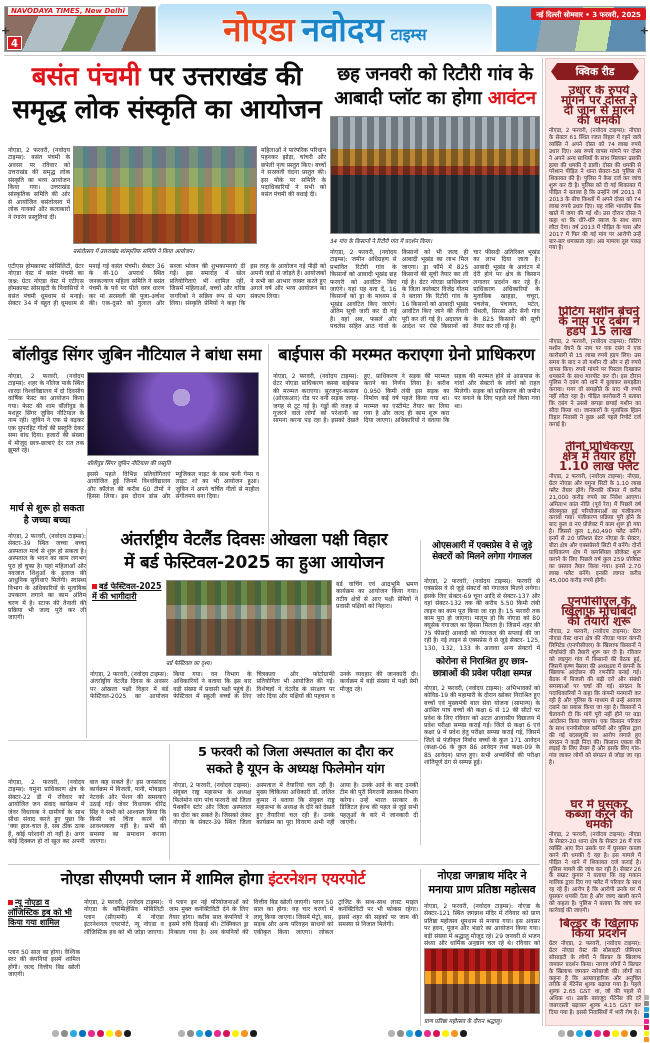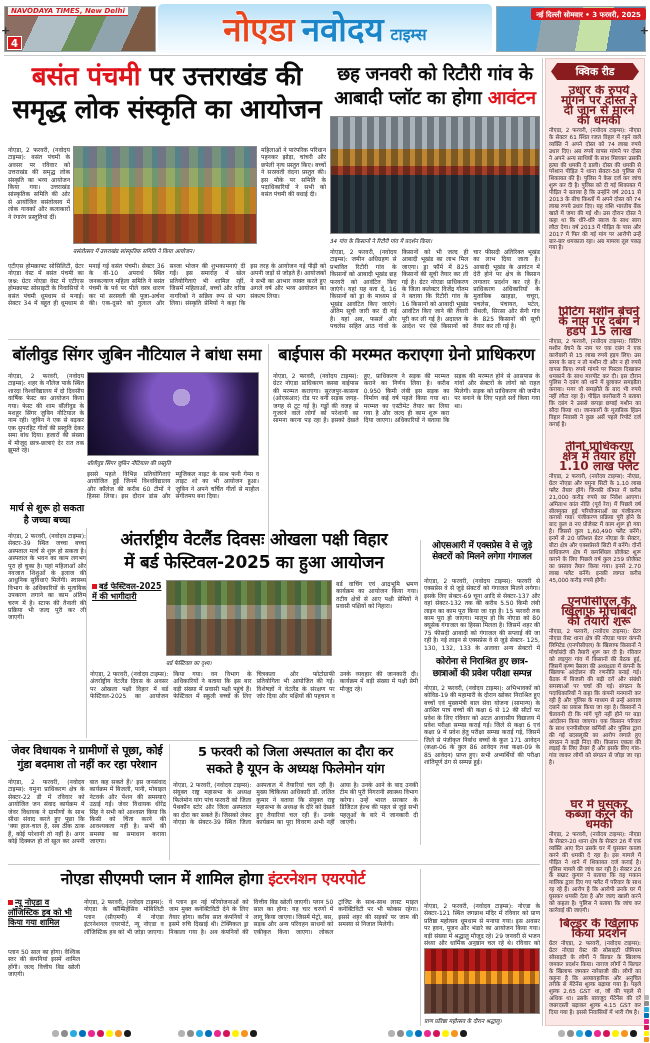--- a/index.html
+++ b/index.html
@@ -142,43 +142,43 @@
   <div class="abs headline" style="left:424px; top:540px; width:116px; font-size:8.8px; line-height:11px; height:34px;">ओएसआरी में एक्सप्रेस वे से जुड़े सेक्टरों को मिलने लगेगा गंगाजल</div>
   <div class="abs body-text" style="left:424px; top:577px; width:116px; height:74px;">नोएडा, 2 फरवरी, (नवोदय टाइम्स): फरवरी से एक्सप्रेस वे से जुड़े सेक्टरों को गंगाजल मिलने लगेगा। इसके लिए सेक्टर-69 चूना आदि से सेक्टर-137 और वहां सेक्टर-132 तक की करीब 5.50 किमी लंबी लाइन का काम पूरा किया जा रहा है। 15 फरवरी तक काम पूरा हो जाएगा। मालूम हो कि नोएडा को 80 क्यूसेक गंगाजल का हिस्सा मिलता है। जिसमें शहर की 75 फीसदी आबादी को गंगाजल की सप्लाई की जा रही है। नई लाइन से एक्सप्रेस वे से जुड़े सेक्टर- 125, 130, 132, 133 के अलावा अन्य सेक्टरों में गंगाजल मिलने लगेगा। करीब 500 एमएलडी, 800 एमएलडी क्षमता के जलाशयों की टेस्टिंग की जाएगी। सिंचाई विभाग की ओर से 4.95 करोड़ रुपये प्राधिकरण को दिए जाने के बाद काम तेज कर दिया गया है। फरवरी के पहले सप्ताह में ट्रायल किया जाएगा।</div>
 
   <div class="abs headline" style="left:424px; top:656px; width:116px; font-size:9px; line-height:11.5px; height:24px;">
     <div>कोरोना से निराश्रित हुए छात्र-</div>
     <div>छात्राओं की प्रवेश परीक्षा सम्पन्न</div>
   </div>
   <div class="abs body-text" style="left:424px; top:684px; width:116px; height:158px;">नोएडा, 2 फरवरी, (नवोदय टाइम्स): अभिभावकों को कोविड-19 की महामारी के दौरान खोकर निराश्रित हुए बच्चों एवं मुख्यमंत्री बाल सेवा योजना (सामान्य) के आश्रित पात्र बच्चों की कक्षा 6 से 12 की सीटों पर प्रवेश के लिए रविवार को अटल आवासीय विद्यालय में प्रवेश परीक्षा सम्पन्न कराई गई। जिले से कक्षा 6 एवं कक्षा 9 में प्रवेश हेतु परीक्षा सम्पन्न कराई गई, जिसमें जिले से पंजीकृत निर्बाध बच्चों के कुल 171 आवेदन (कक्षा-06 के कुल 86 आवेदन तथा कक्षा-09 के 85 आवेदन) प्राप्त हुए। सभी अभ्यर्थियों की परीक्षा शांतिपूर्ण ढंग से सम्पन्न हुई।</div>
 
   <div class="abs rule-h" style="left:8px; top:740px; width:410px;"></div>
-  <div class="abs headline" style="left:8px; top:744px; width:158px; font-size:11px; line-height:14px; height:30px;">
-    <div>जेवर विधायक ने ग्रामीणों से पूछा, कोई</div>
-    <div>गुंडा बदमाश तो नहीं कर रहा परेशान</div>
-  </div>
   <div class="abs body-text cols-2" style="left:8px; top:778px; width:158px; height:82px;">नोएडा, 2 फरवरी, (नवोदय टाइम्स): यमुना प्राधिकरण क्षेत्र के सेक्टर-22 डी में रविवार को आयोजित जन संवाद कार्यक्रम में जेवर विधायक ने ग्रामीणों के साथ सीधा संवाद करते हुए पूछा कि 'क्या हाल-चाल है, सब ठीक ठाक हैं, कोई परेशानी तो नहीं है। अगर कोई दिक्कत हो तो खुल कर अपनी बात कह सकते हैं।' इस जनसंवाद कार्यक्रम में बिजली, पानी, मोबाइल नेटवर्क और पेंशन की समस्याएं उठाई गईं। जेवर विधायक धीरेंद्र सिंह ने सभी को आश्वस्त किया कि किसी को चिंता करने की आवश्यकता नहीं है। सभी की समस्या का समाधान कराया जाएगा।</div>
 
   <div class="abs rule-v" style="left:169px; top:744px; height:116px;"></div>
   <div class="abs headline" style="left:173px; top:744px; width:245px; font-size:13px; line-height:16.5px; height:34px;">
     <div>5 फरवरी को जिला अस्पताल का दौरा कर</div>
     <div>सकते है यूएन के अध्यक्ष फिलेमोन यांग</div>
   </div>
   <div class="abs body-text cols-3" style="left:173px; top:781px; width:245px; height:79px;">नोएडा, 2 फरवरी, (नवोदय टाइम्स): संयुक्त राष्ट्र महासभा के अध्यक्ष फिलेमोन यांग पांच फरवरी को जिला पैथकॉन स्टोर और जिला अस्पताल का दौरा कर सकते हैं। जिसको लेकर नोएडा के सेक्टर-39 स्थित जिला अस्पताल में तैयारियां चल रही हैं। मुख्य चिकित्सा अधिकारी डॉ. ललित कुमार ने बताया कि संयुक्त राष्ट्र महासभा के अध्यक्ष के दौरे को देखते हुए तैयारियां चल रही हैं। उनके कार्यक्रम का पूरा विवरण अभी नहीं आया है। उनके आने के बाद उनकी टीम की पूरी निगरानी स्वास्थ्य विभाग करेगा। उन्हें भारत सरकार के डिजिटल हेल्थ की पहल से जुड़े सभी पहलुओं के बारे में जानकारी दी जाएगी।</div>
 
   <div class="abs rule-h" style="left:8px; top:864px; width:532px;"></div>
 
   <div class="abs headline" style="left:8px; top:869px; width:410px; font-size:15.5px; line-height:21px; height:22px;">
     <span>नोएडा सीएमपी प्लान में शामिल होगा </span><span class="red">इंटरनेशन एयरपोर्ट</span>
   </div>
   <div class="abs subhead" style="left:8px; top:898px; width:72px; height:46px;"><span class="sq"></span><span>न्यू नोएडा व लॉजिस्टिक हब को भी किया गया शामिल</span></div>
   <div class="abs body-text" style="left:8px; top:948px; width:72px; height:78px;">प्लान 50 साल का होगा। वैश्विक स्तर की कंपनियां इसमें शामिल होंगी। जल्द वित्तीय बिड खोली जाएगी।</div>
   <div class="abs body-text cols-4" style="left:84px; top:898px; width:334px; height:128px;">नोएडा, 2 फरवरी, (नवोदय टाइम्स): नोएडा के कॉम्प्रिहेंसिव मोबिलिटी प्लान (सीएमपी) में नोएडा इंटरनेशनल एयरपोर्ट, न्यू नोएडा व लॉजिस्टिक हब को भी जोड़ा जाएगा। ये प्लान इन नई परियोजनाओं को जाम मुक्त कनेक्टिविटी देने के लिए तैयार होगा। करीब सात कंपनियों ने इसमें रुचि दिखाई थी। टेक्निकल ड्रा निकाला गया है। अब कंपनियों की वित्तीय बिड खोली जाएगी। प्लान 50 साल का होगा: यह चार चरणों में लागू किया जाएगा। जिसमें मेट्रो, बस, सड़क और अन्य परिवहन साधनों को एकीकृत किया जाएगा। लोकल ट्रांजिट के साथ-साथ लास्ट माइल कनेक्टिविटी पर भी फोकस रहेगा। इससे शहर की सड़कों पर जाम की समस्या से निजात मिलेगी।</div>
 
   <div class="abs rule-v" style="left:420px; top:869px; height:157px;"></div>
+  <div class="abs headline" style="left:424px; top:869px; width:116px; font-size:11px; line-height:14px; height:30px;">
+    <div>नोएडा जगन्नाथ मंदिर ने</div>
+    <div>मनाया प्राण प्रतिष्ठा महोत्सव</div>
+  </div>
   <div class="abs body-text" style="left:424px; top:902px; width:116px; height:44px;">नोएडा, 2 फरवरी, (नवोदय टाइम्स): नोएडा के सेक्टर-121 स्थित जगन्नाथ मंदिर में रविवार को प्राण प्रतिष्ठा महोत्सव धूमधाम से मनाया गया। इस अवसर पर हवन, पूजन और भंडारे का आयोजन किया गया। बड़ी संख्या में श्रद्धालु मौजूद रहे। 29 जनवरी से भजन संध्या और धार्मिक अनुष्ठान चल रहे थे। रविवार को पूर्णाहुति के साथ महोत्सव का समापन हुआ।</div>
   <div class="abs photo ph-jagannath" style="left:424px; top:948px; width:116px; height:66px;"></div>
   <div class="abs caption" style="left:424px; top:1017px; width:116px; height:8px;">प्राण प्रतिष्ठा महोत्सव के दौरान श्रद्धालु।</div>
 
   <div class="abs rule-v" style="left:542px; top:58px; height:968px;"></div>
   <div class="abs sidebar">
     <div class="ribbon">क्विक रीड</div>
 
     <div>
       <div class="qr-head">उधार के रुपये मांगने पर दोस्त ने दी जान से मारने की धमकी</div>

